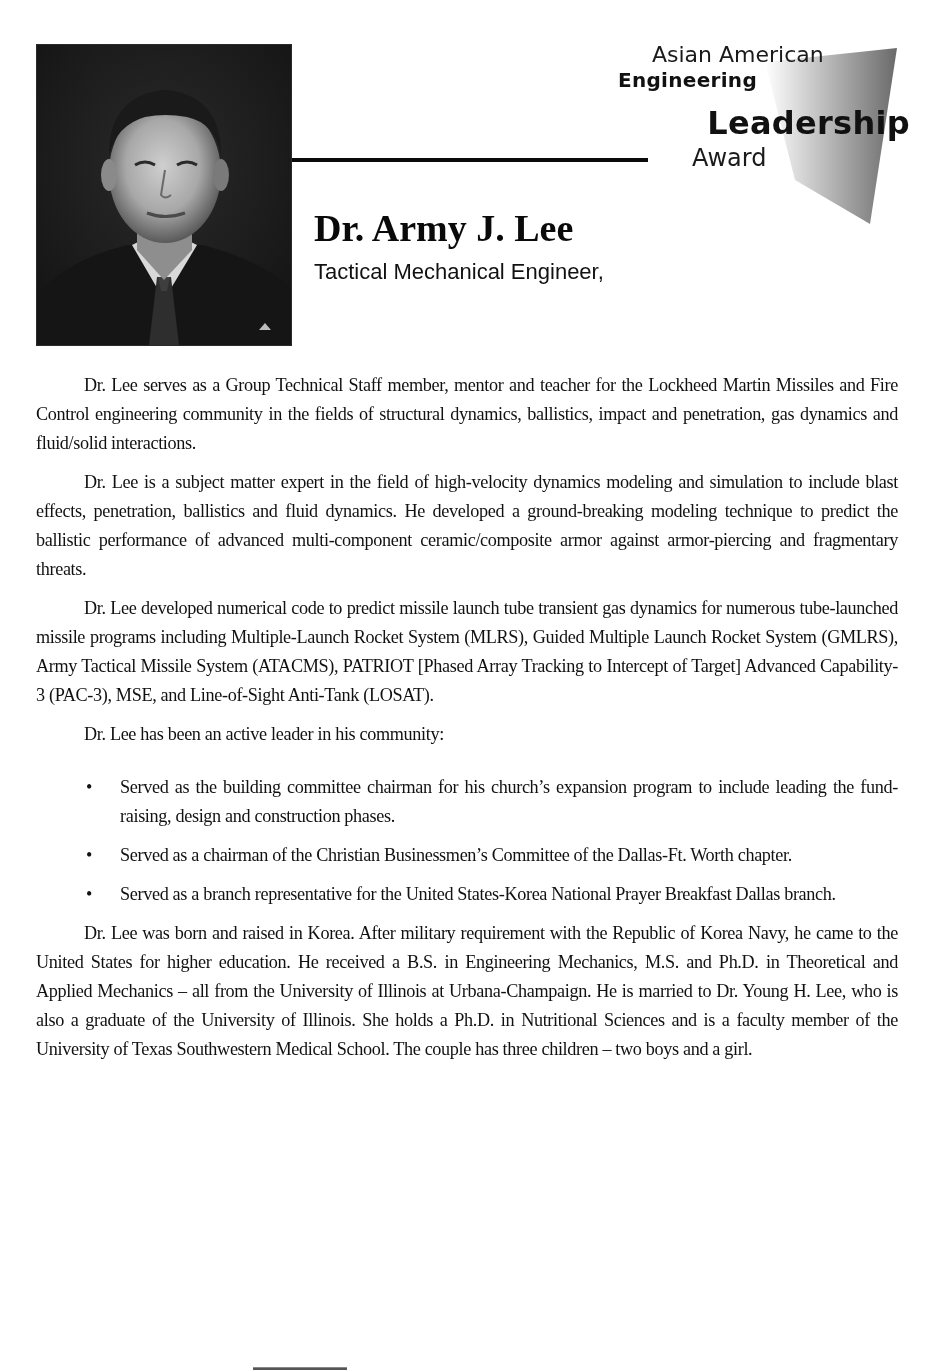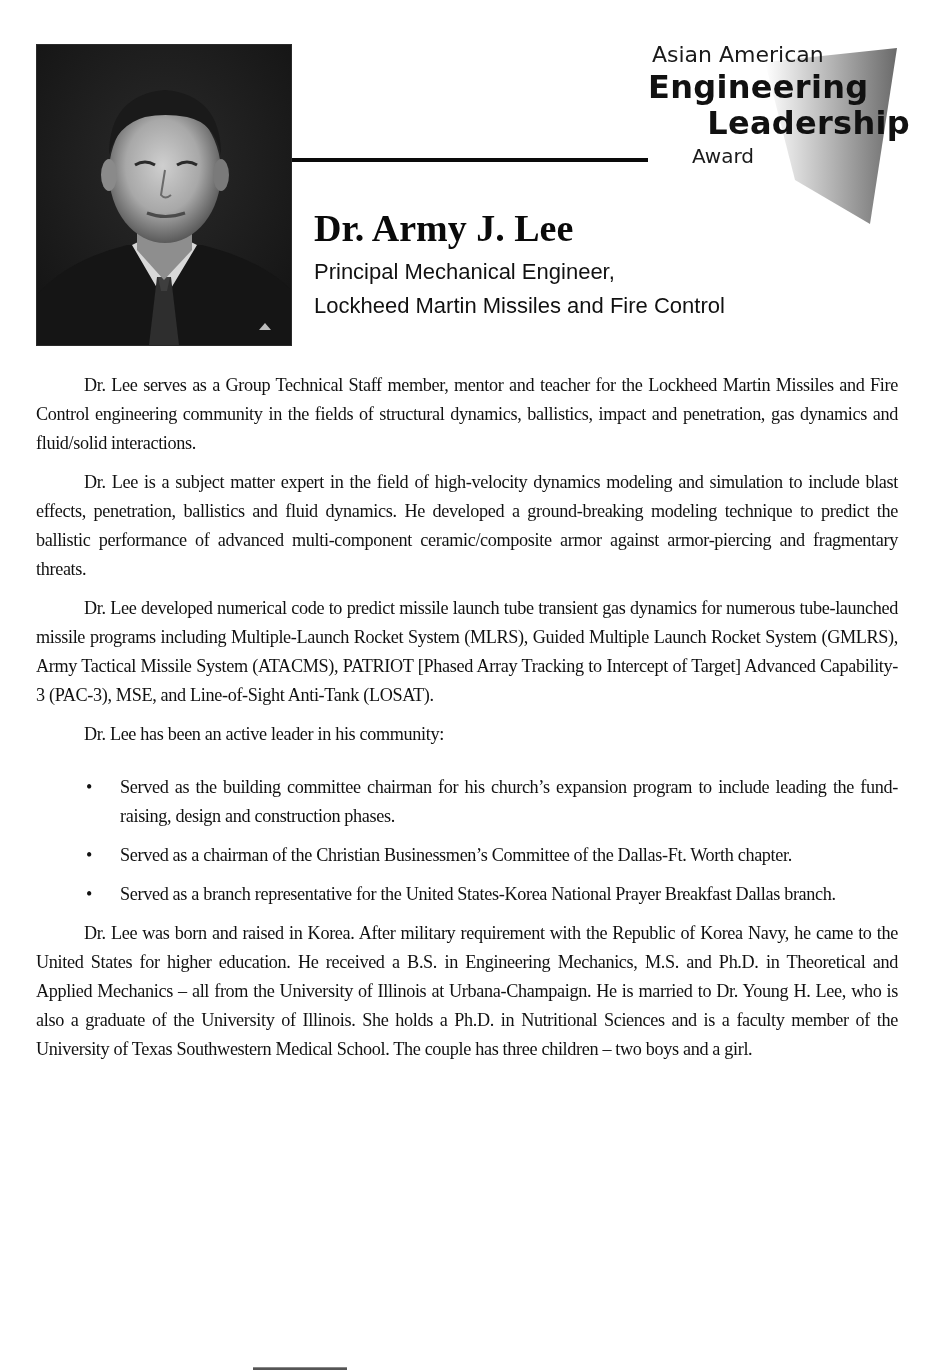--- a/index.html
+++ b/index.html
@@ -48,23 +48,23 @@
     }
     .award-line {
       position: absolute;
       right: 0;
       text-align: right;
       color: #111;
       white-space: nowrap;
       font-family: "DejaVu Sans", sans-serif;
     }
     .award-l1 { left: 52px; top: 2px; font-size: 22px; text-align: left; color: #1a1a1a; }
-    .award-l2 { left: 48px; top: 28px; font-size: 32px; font-weight: bold; text-align: left; letter-spacing: 0.3px; }
+    .award-l2 { left: 18px; top: 28px; font-size: 20px; font-weight: bold; text-align: left; letter-spacing: 0.3px; }
     .award-l3 { left: 34px; top: 64px; font-size: 32px; font-weight: bold; text-align: right; letter-spacing: 0.3px; }
-    .award-l4 { left: 92px; top: 104px; font-size: 20px; text-align: left; color: #1a1a1a; }
+    .award-l4 { left: 92px; top: 104px; font-size: 24px; text-align: left; color: #1a1a1a; }
 
     
     .name {
       position: absolute;
       left: 314px; top: 206px;
       font-family: "Liberation Serif", serif;
       font-weight: bold;
       font-size: 38px;
       color: #0a0a0a;
       white-space: nowrap;
@@ -181,22 +181,21 @@
       <polygon points="165,22 297,8 270,184 195,140" fill="url(#awardGrad)"></polygon>
     </svg>
     <div class="award-line award-l1">Asian American</div>
     <div class="award-line award-l2">Engineering</div>
     <div class="award-line award-l3">Leadership</div>
     <div class="award-line award-l4">Award</div>
   </div>
 
   <div class="name">Dr. Army J. Lee</div>
   <div class="role">
-    <div>Principal Mechanical Engineer,</div>
-    <div>Lockheed Martin Missiles and Fire Control</div>
+    <div>Tactical Mechanical Engineer,</div>
   </div>
 
   <div class="body-text">
     <p>Dr. Lee serves as a Group Technical Staff member, mentor and teacher for the Lockheed Martin Missiles and Fire Control engineering community in the fields of structural dynamics, ballistics, impact and penetration, gas dynamics and fluid/solid interactions.</p>
     <p>Dr. Lee is a subject matter expert in the field of high-velocity dynamics modeling and simulation to include blast effects, penetration, ballistics and fluid dynamics. He developed a ground-breaking modeling technique to predict the ballistic performance of advanced multi-component ceramic/composite armor against armor-piercing and fragmentary threats.</p>
     <p>Dr. Lee developed numerical code to predict missile launch tube transient gas dynamics for numerous tube-launched missile programs including Multiple-Launch Rocket System (MLRS), Guided Multiple Launch Rocket System (GMLRS), Army Tactical Missile System (ATACMS), PATRIOT [Phased Array Tracking to Intercept of Target] Advanced Capability-3 (PAC-3), MSE, and Line-of-Sight Anti-Tank (LOSAT).</p>
     <p class="no-indent">Dr. Lee has been an active leader in his community:</p>
     <ul class="bullets">
       <li>
         <span class="bullet-dot">•</span>

